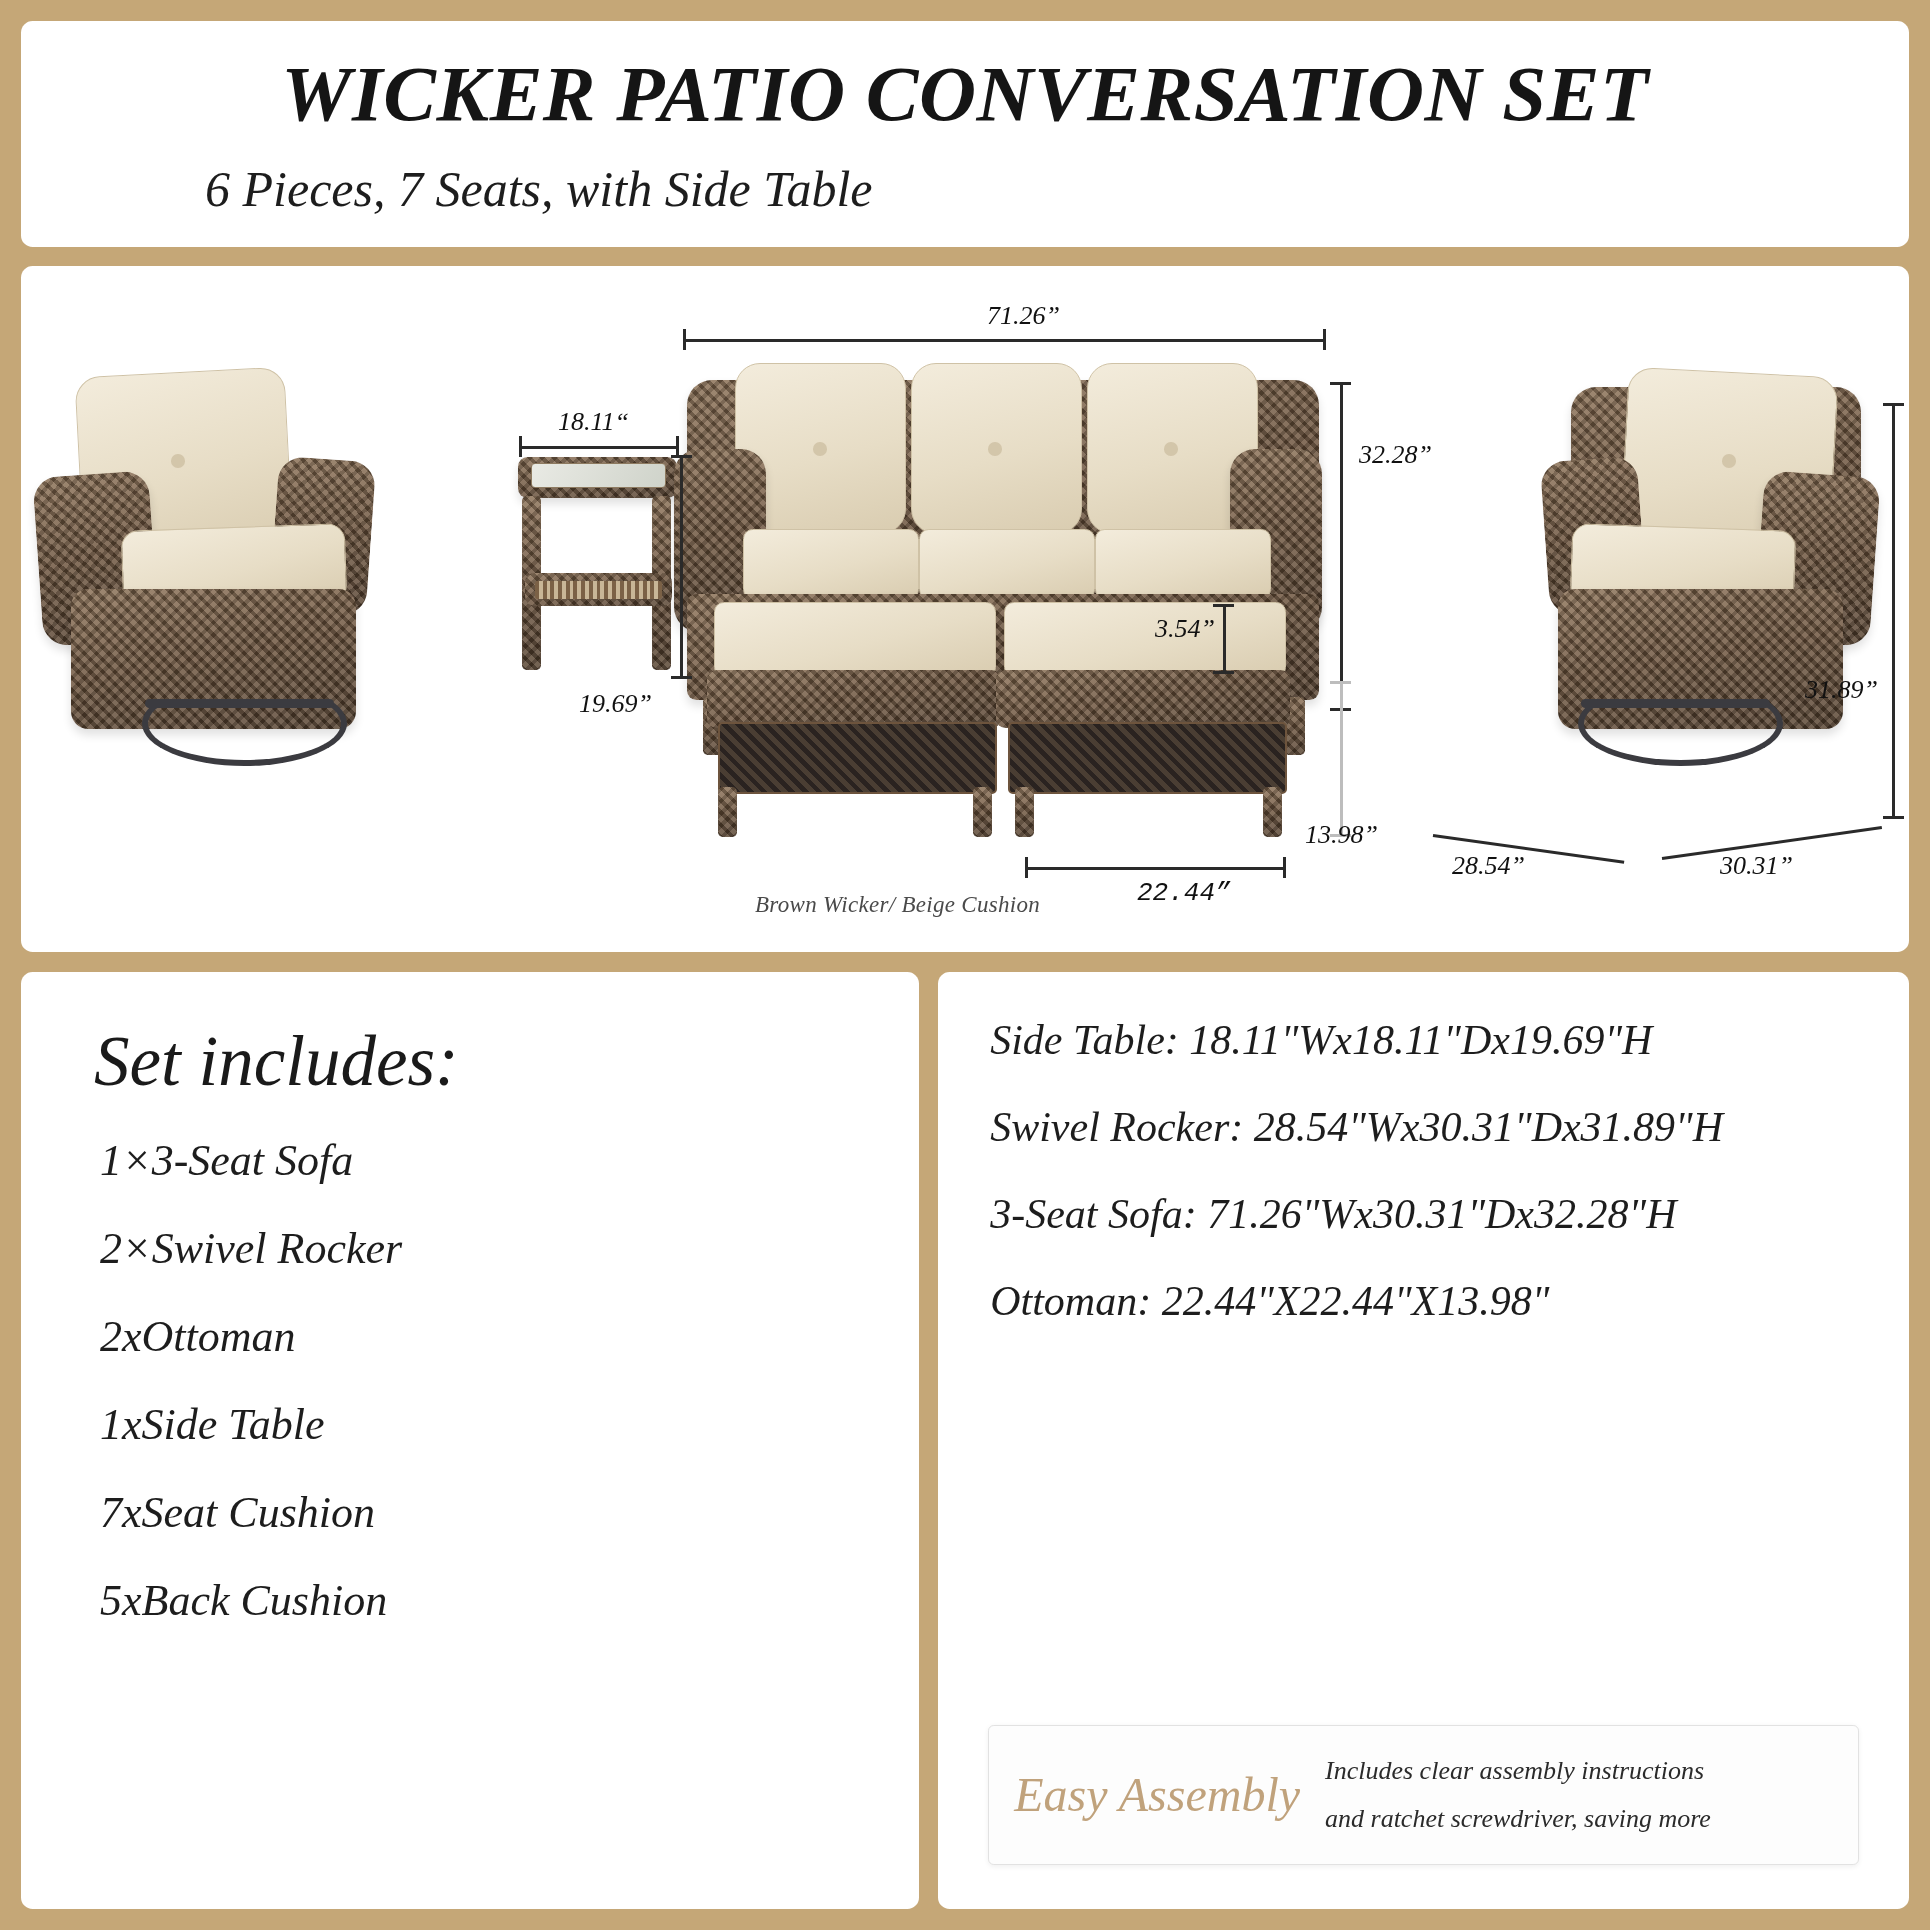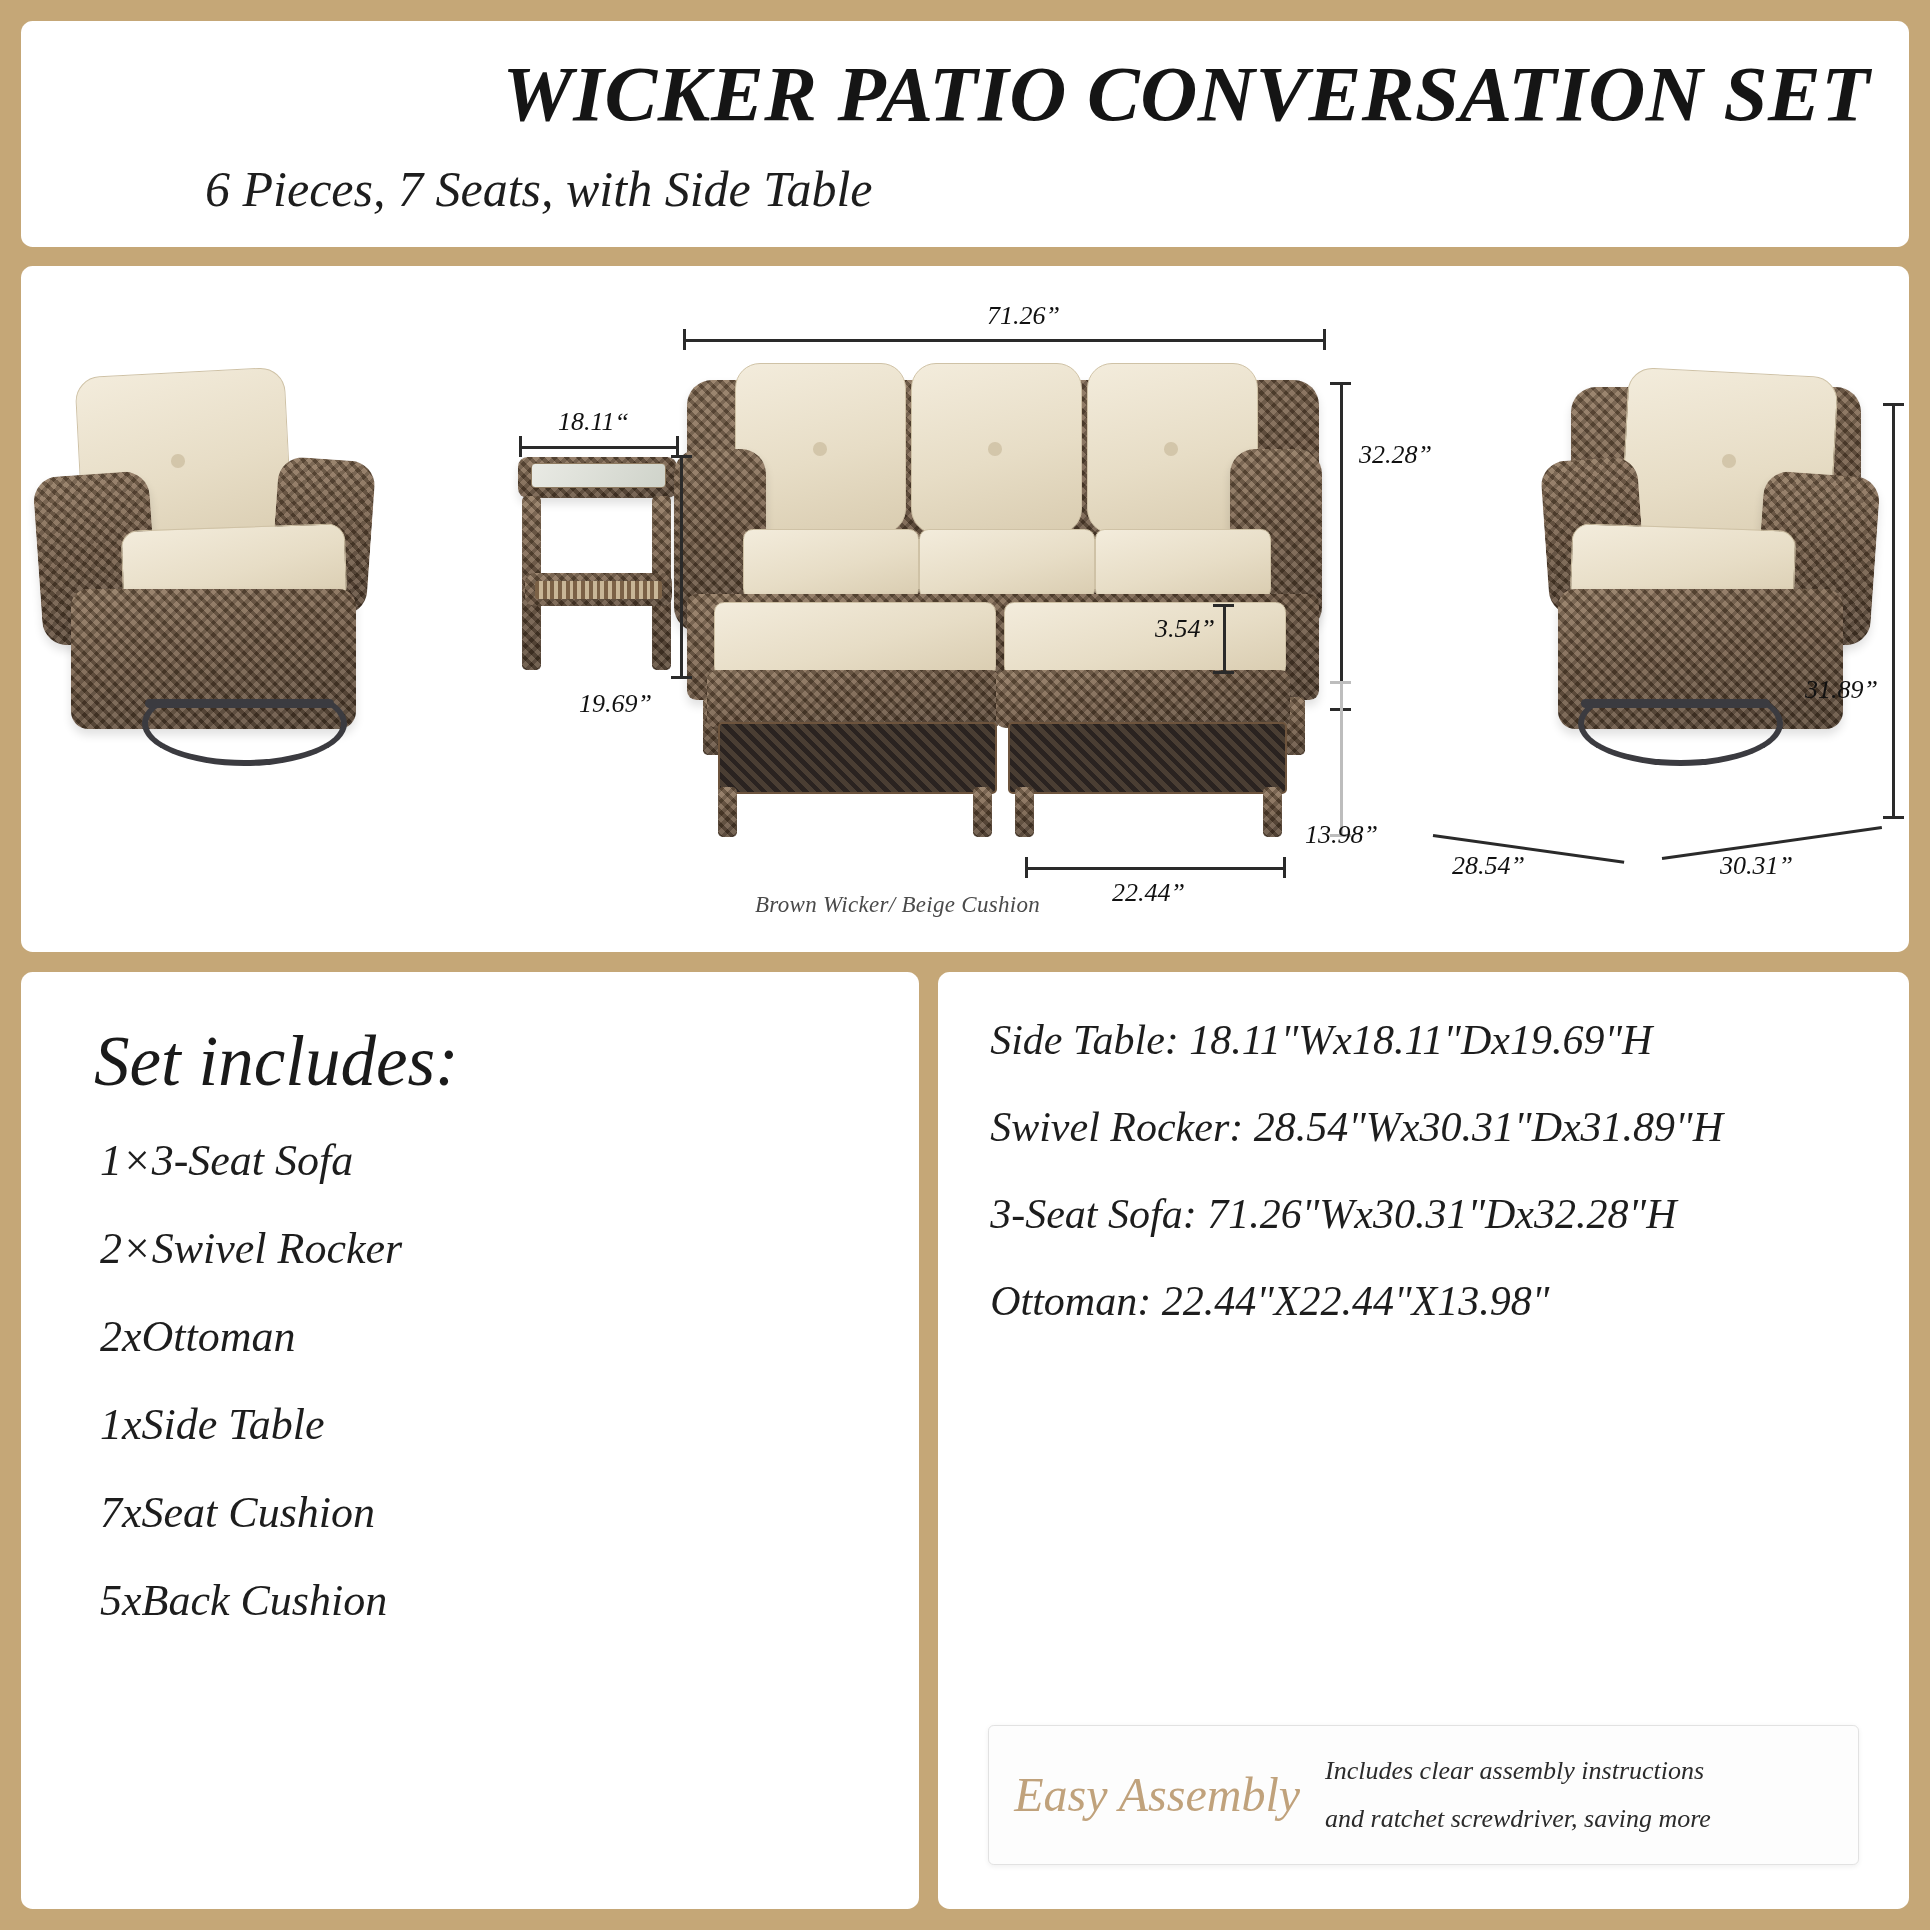--- a/index.html
+++ b/index.html
@@ -29,21 +29,21 @@
     border-radius: 11.6px;
     padding: 33px 39px 29px 39px;
     flex: 0 0 auto;
   }
   .title {
     font-size: 79px;
     font-style: italic;
     font-weight: bold;
     letter-spacing: 0.5px;
     color: #151515;
-    text-align: right;
+    text-align: center;
     line-height: 1.0;
     white-space: nowrap;
   }
   .subtitle {
     font-size: 50px;
     font-style: italic;
     color: #1d1d1d;
     margin-top: 27px;
     margin-left: 145px;
   }
@@ -287,21 +287,21 @@
       <div class="dim" style="left:1134px; top:348px;">3.54”</div>
 
       <div class="dline-v" style="left:1319px; top:415px; height:154px; background:#bdbdbd;"></div>
       <div class="tick tick-h" style="left:1309px; top:415px; background:#bdbdbd;"></div>
       <div class="tick tick-h" style="left:1309px; top:568px; background:#bdbdbd;"></div>
       <div class="dim" style="left:1284px; top:554px;">13.98”</div>
 
       <div class="dline-h" style="left:1004px; top:601px; width:261px;"></div>
       <div class="tick tick-v" style="left:1004px; top:591px;"></div>
       <div class="tick tick-v" style="left:1262px; top:591px;"></div>
-      <div class="dim" style="left:1091px; top:612px;">22.44”</div>
+      <div class="dim" style="left:1116px; top:612px;font-family:Liberation Mono, monospace;">22.44”</div>
 
       <div class="dline-v" style="left:1871px; top:137px; height:415px;"></div>
       <div class="tick tick-h" style="left:1862px; top:137px;"></div>
       <div class="tick tick-h" style="left:1862px; top:550px;"></div>
       <div class="dim" style="left:1784px; top:409px;">31.89”</div>
 
       <div class="dline-h" style="left:1412px; top:568px; width:193px; transform: rotate(8deg); transform-origin: left center;"></div>
       <div class="dim" style="left:1431px; top:585px;">28.54”</div>
 
       <div class="dline-h" style="left:1641px; top:591px; width:222px; transform: rotate(-8deg); transform-origin: left center;"></div>

